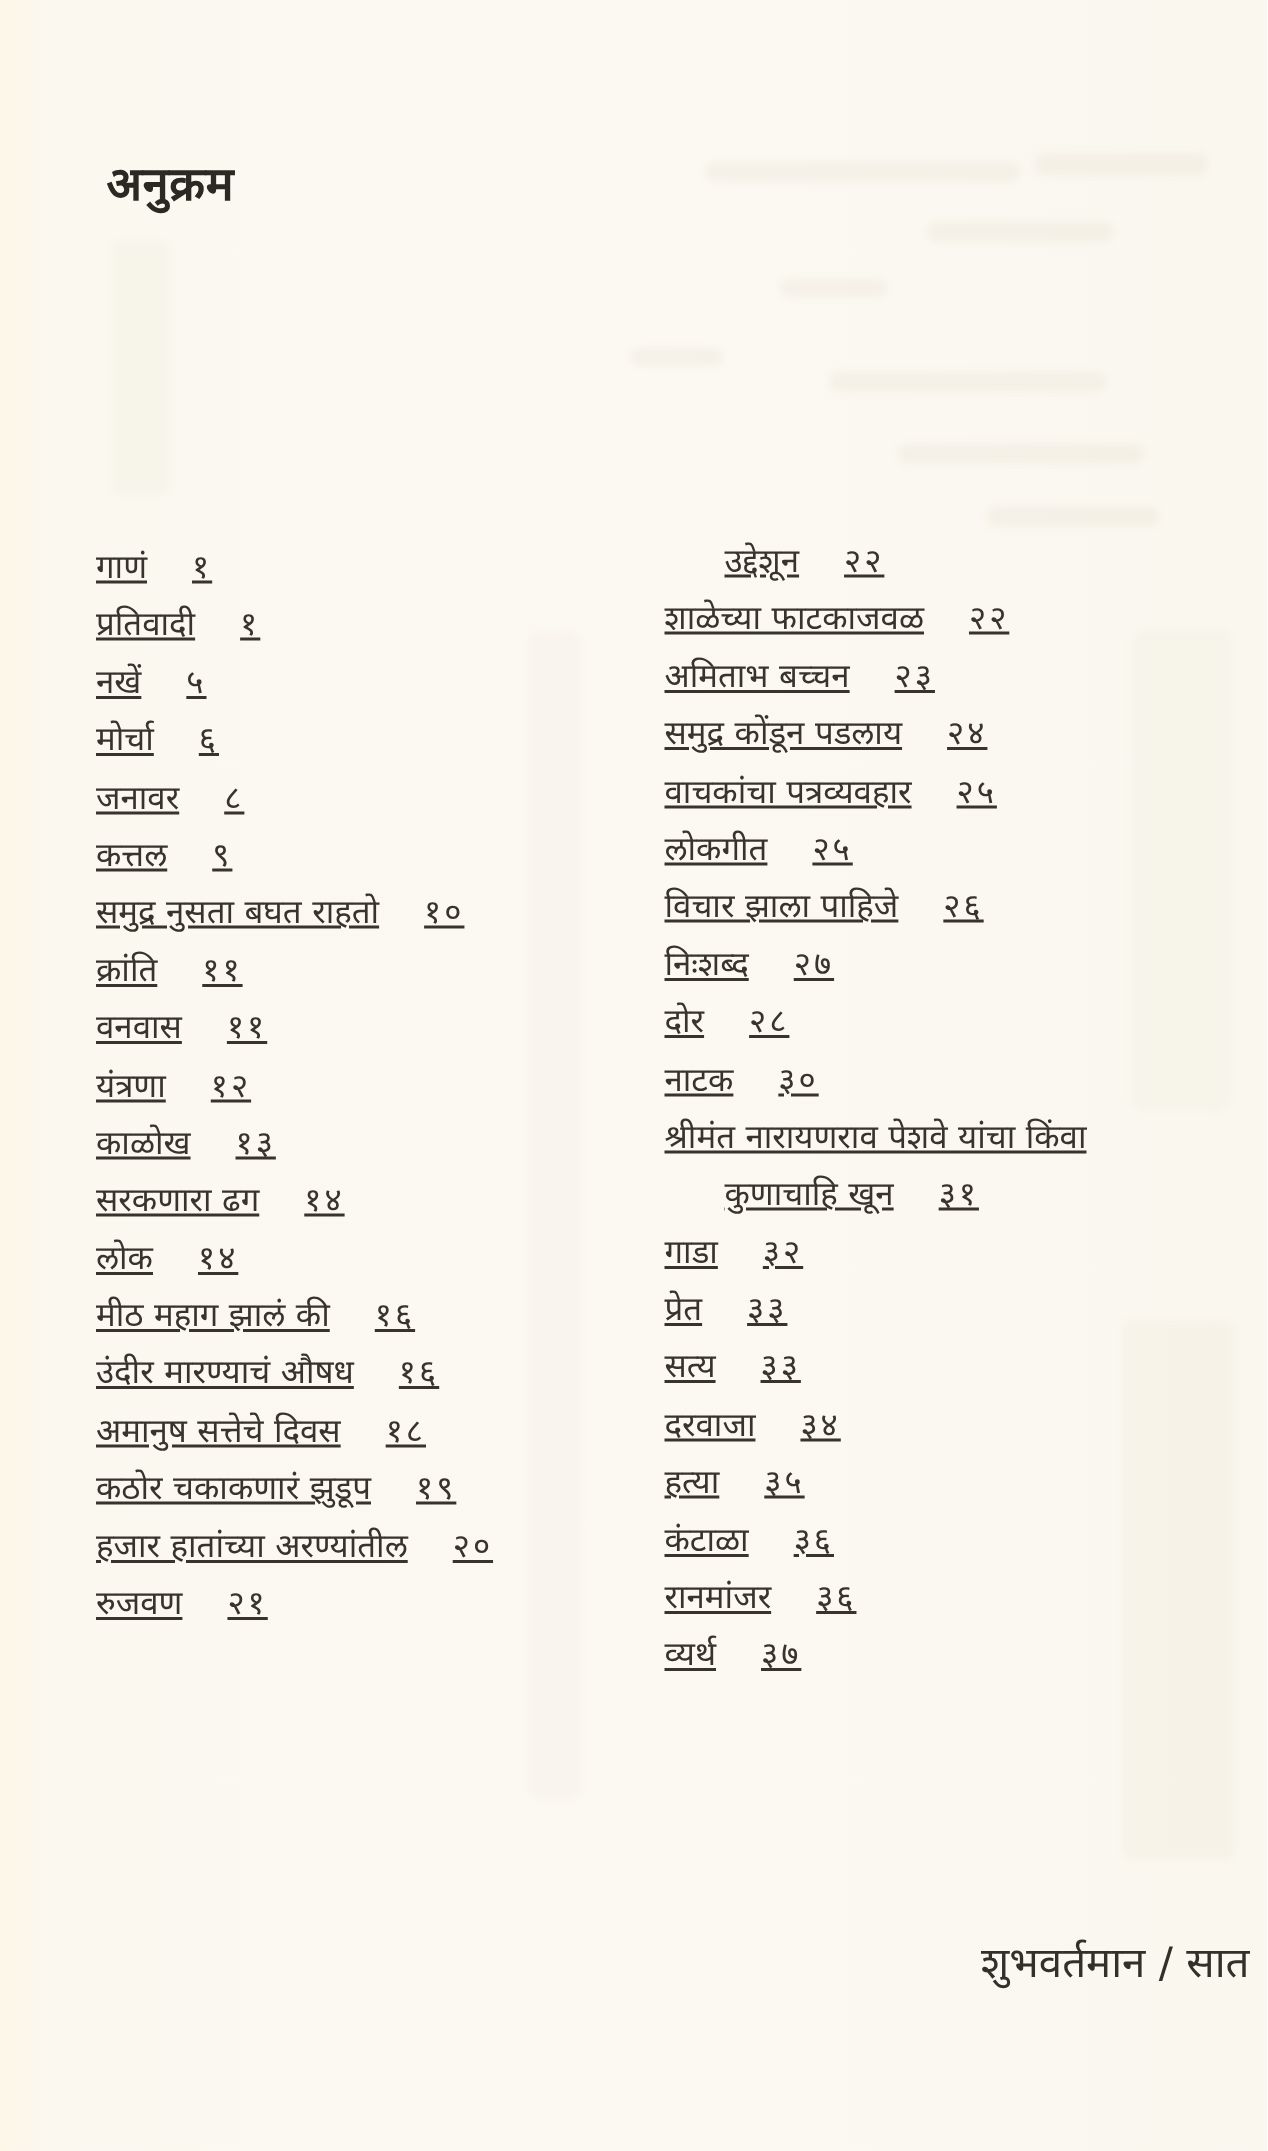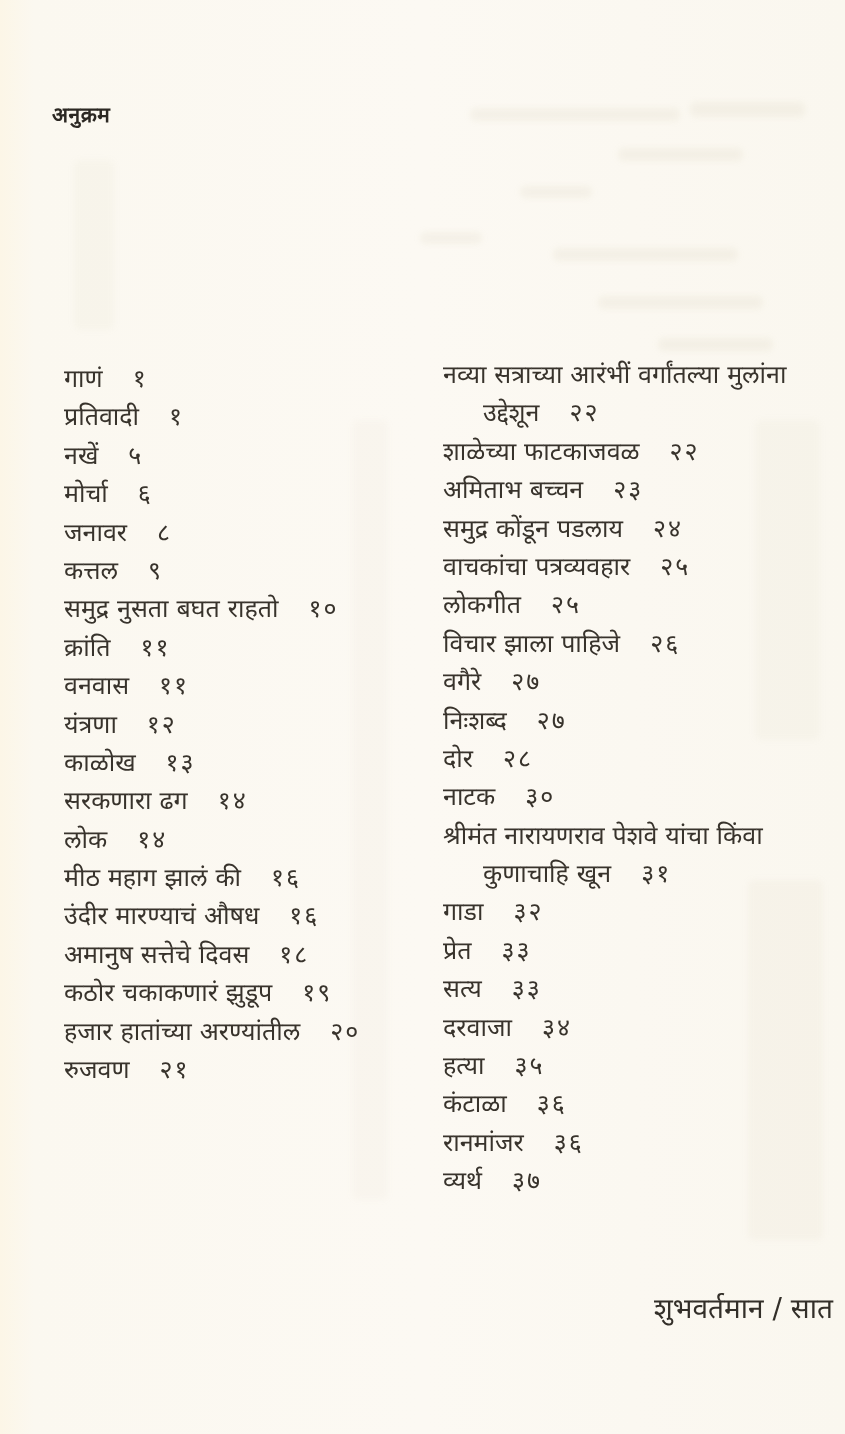--- a/index.html
+++ b/index.html
@@ -11,30 +11,31 @@
   }
   .page {
     position: relative;
     width: 845px; height: 1434px;
     background: linear-gradient(90deg, #fcf6e7 0%, #fbf8f0 4%, #fcf9f3 50%, #faf7ef 100%);
     overflow: hidden;
     color: var(--ink);
   }
   .heading {
     position: absolute;
-    left: 52px; top: 100px;
-    font-size: 21px;
+    left: 71px; top: 100px;
+    font-size: 31px;
     font-weight: bold;
     color: #2c2823;
     letter-spacing: 0.5px;
   }
   .toc-col {
     position: absolute;
-    font-size: 25px;
+    font-size: 22px;
     color: var(--ink);
+    text-decoration: underline;
   }
   .col-left  { left: 64px;  top: 360px; width: 372px; }
   .col-right { left: 443px; top: 356px; width: 398px; }
   .toc-row {
     line-height: 38.4px;
     height: 38.4px;
     white-space: nowrap;
   }
   .toc-row.indent { padding-left: 40px; }
   .toc-page { margin-left: 30px; letter-spacing: 2px; }
@@ -161,23 +162,20 @@
   <div class="toc-row">
     <span class="toc-title">हजार हातांच्या अरण्यांतील</span><span class="toc-page">२०</span>
   </div>
 
   <div class="toc-row">
     <span class="toc-title">रुजवण</span><span class="toc-page">२१</span>
   </div>
 </div>
 
   <div class="toc-col col-right">
-  <div class="toc-row">
-    <span class="toc-title">नव्या सत्राच्या आरंभीं वर्गांतल्या मुलांना</span><span class="toc-page"></span>
-  </div>
 
   <div class="toc-row indent">
     <span class="toc-title">उद्देशून</span><span class="toc-page">२२</span>
   </div>
 
   <div class="toc-row">
     <span class="toc-title">शाळेच्या फाटकाजवळ</span><span class="toc-page">२२</span>
   </div>
 
   <div class="toc-row">
@@ -193,23 +191,20 @@
   </div>
 
   <div class="toc-row">
     <span class="toc-title">लोकगीत</span><span class="toc-page">२५</span>
   </div>
 
   <div class="toc-row">
     <span class="toc-title">विचार झाला पाहिजे</span><span class="toc-page">२६</span>
   </div>
 
-  <div class="toc-row">
-    <span class="toc-title">वगैरे</span><span class="toc-page">२७</span>
-  </div>
 
   <div class="toc-row">
     <span class="toc-title">निःशब्द</span><span class="toc-page">२७</span>
   </div>
 
   <div class="toc-row">
     <span class="toc-title">दोर</span><span class="toc-page">२८</span>
   </div>
 
   <div class="toc-row">

